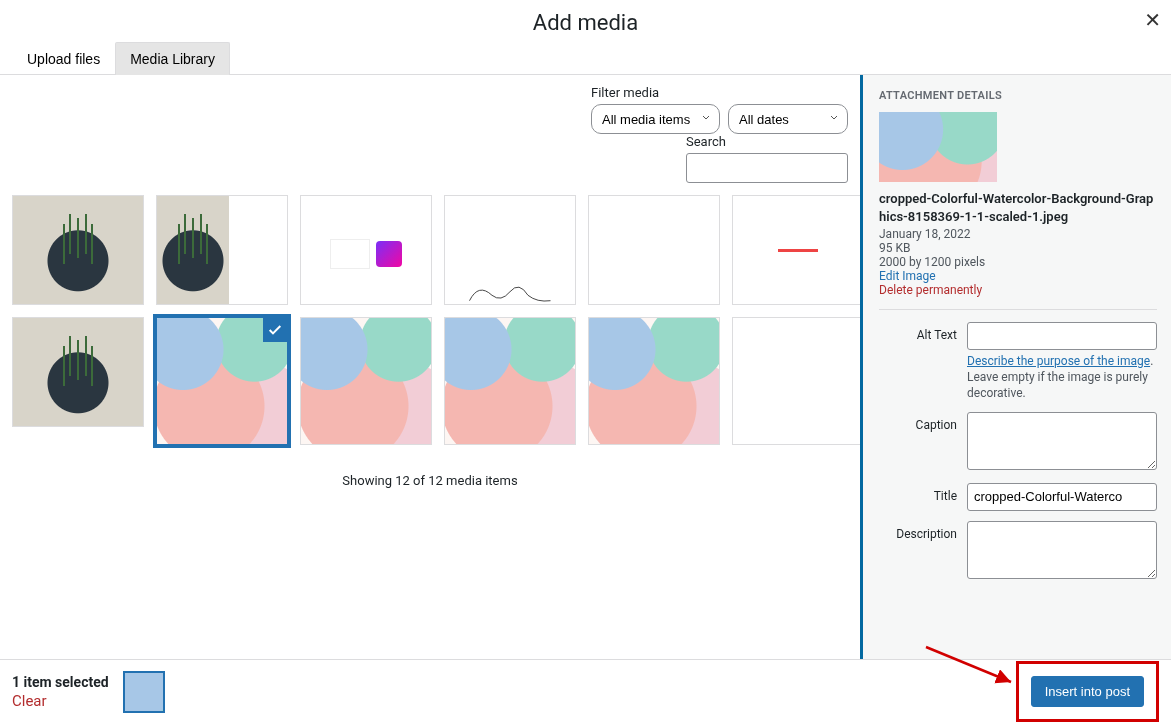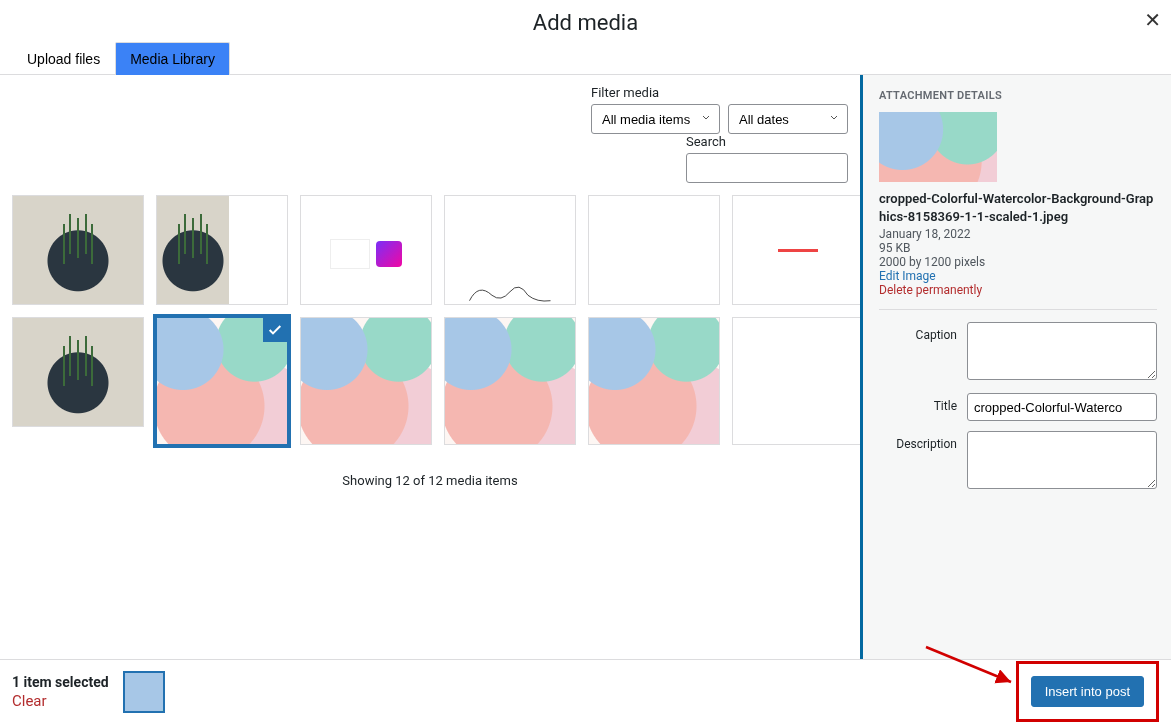--- a/index.html
+++ b/index.html
@@ -3,28 +3,28 @@
 <meta charset="utf-8">
 <style>
 * { box-sizing: border-box; margin: 0; padding: 0; }
 body { font-family: -apple-system, BlinkMacSystemFont, "Segoe UI", Roboto, sans-serif; font-size: 13px; color: #1d2327; background: #fff; width: 1171px; height: 723px; overflow: hidden; position: relative; }
 .modal { display: flex; flex-direction: column; height: 100%; }
 .header { padding: 10px 12px 6px; }
 .header h1 { font-size: 22px; font-weight: 400; text-align: center; }
 .close { position: absolute; top: 8px; right: 10px; font-size: 20px; color: #333; cursor: pointer; }
 .tabs { display: flex; border-bottom: 1px solid #dcdcde; padding: 0 12px; }
 .tab { padding: 8px 14px; font-size: 14px; cursor: pointer; border: 1px solid transparent; border-bottom: none; position: relative; top: 1px; background: none; }
-.tab.active { border-color: #dcdcde; background: #3b82f6; border-radius: 2px 2px 0 0; }
+.tab.active { border-color: #dcdcde; background: #e5e5e5; border-radius: 2px 2px 0 0; }
 .content { flex: 1; display: flex; overflow: hidden; }
 .left { flex: 1; padding: 10px 12px; overflow-y: auto; }
 .toolbar { display: flex; justify-content: space-between; align-items: flex-end; margin-bottom: 12px; flex-direction: column; }
 .filter-label, .search-label { display: block; font-size: 13px; margin-bottom: 4px; }
 .selects { display: flex; gap: 8px; }
 .select-wrap { position: relative; display: inline-block; }
-.select-wrap select { appearance: none; -webkit-appearance: none; border: 1px solid #8c8f94; border-radius: 3px; padding: 5px 28px 5px 10px; font-size: 13px; background: #fff; min-width: 120px; height: 30px; cursor: pointer; }
+.select-wrap select { appearance: none; -webkit-appearance: none; border: 1px solid #8c8f94; border-radius: 10px; padding: 5px 28px 5px 10px; font-size: 13px; background: #fff; min-width: 120px; height: 30px; cursor: pointer; }
 .chev { position: absolute; right: 8px; top: 50%; transform: translateY(-50%); pointer-events: none; }
 .chev svg { width: 12px; height: 12px; stroke: #555; }
 .search-input { border: 1px solid #8c8f94; border-radius: 3px; padding: 4px 8px; width: 162px; height: 30px; }
 .grid { display: grid; grid-template-columns: repeat(6, 132px); gap: 12px; }
 .thumb { width: 132px; height: 128px; border: 1px solid #dcdcde; background: #f0f0f0; cursor: pointer; position: relative; overflow: hidden; display: flex; align-items: center; justify-content: center; }
 .thumb.sm { height: 110px; }
 .thumb.selected { outline: 4px solid #2271b1; outline-offset: -1px; }
 .check { position: absolute; top: 0; right: 0; width: 24px; height: 24px; background: #2271b1; display: flex; align-items: center; justify-content: center; }
 .check svg { width: 16px; height: 16px; stroke: #fff; }
 
@@ -171,20 +171,27 @@
       <h3>ATTACHMENT DETAILS</h3>
       <div class="preview watercolor"></div>
       <div class="filename">cropped-Colorful-Watercolor-Background-Graphics-8158369-1-1-scaled-1.jpeg</div>
       <div class="meta">January 18, 2022</div>
       <div class="meta">95 KB</div>
       <div class="meta">2000 by 1200 pixels</div>
       <a class="link-blue">Edit Image</a><br>
       <a class="link-red">Delete permanently</a>
       <hr class="divider">
 
+      <div class="field-row">
+        <label>Alt Text</label>
+        <div class="ctrl">
+          <input class="inp" type="text" style="">
+          <div class="helper"><a>Describe the purpose of the image</a><span>. Leave empty if the image is purely decorative.</span></div>
+        </div>
+      </div>
 
       <div class="field-row">
         <label>Caption</label>
         <div class="ctrl"><textarea class="ta" style=""></textarea></div>
       </div>
 
       <div class="field-row">
         <label>Title</label>
         <div class="ctrl"><input class="inp" type="text" value="cropped-Colorful-Waterco" style=""></div>
       </div>

